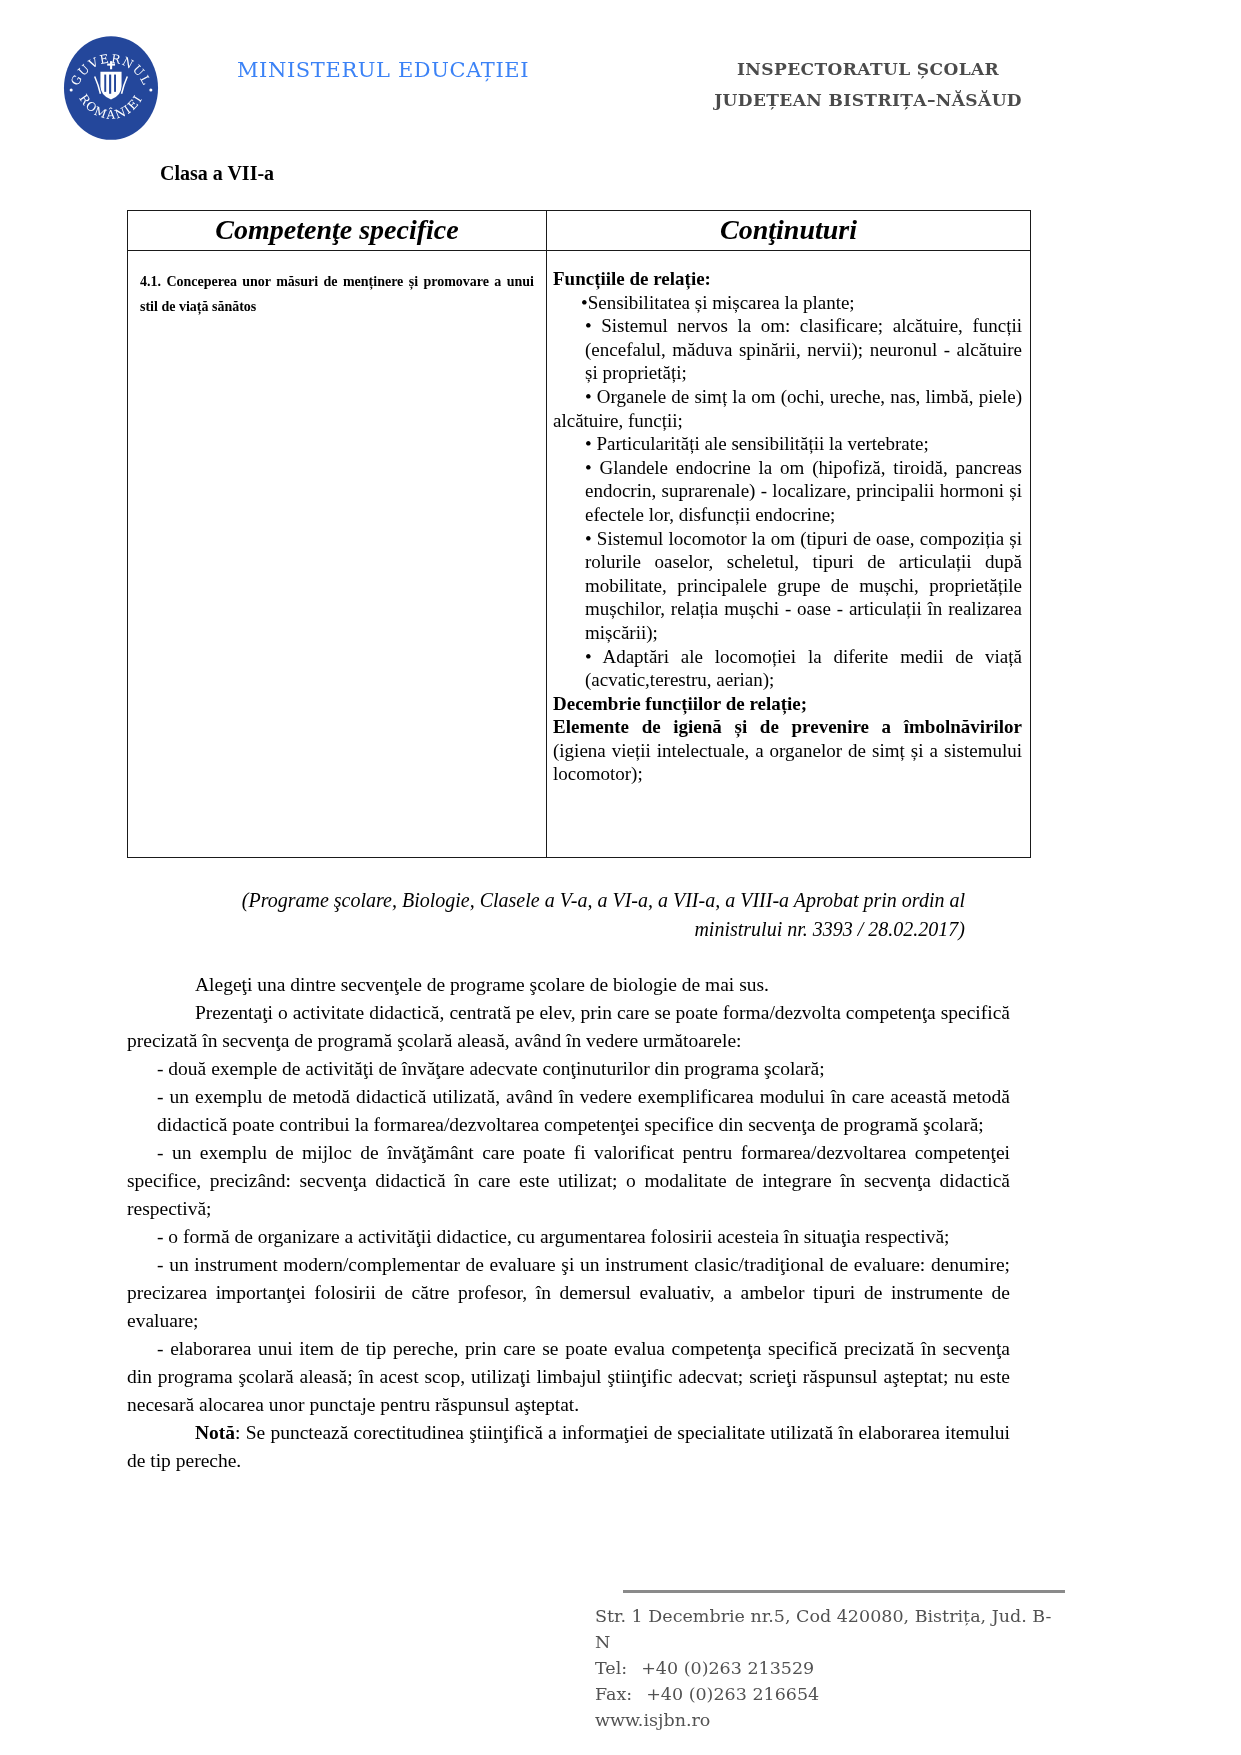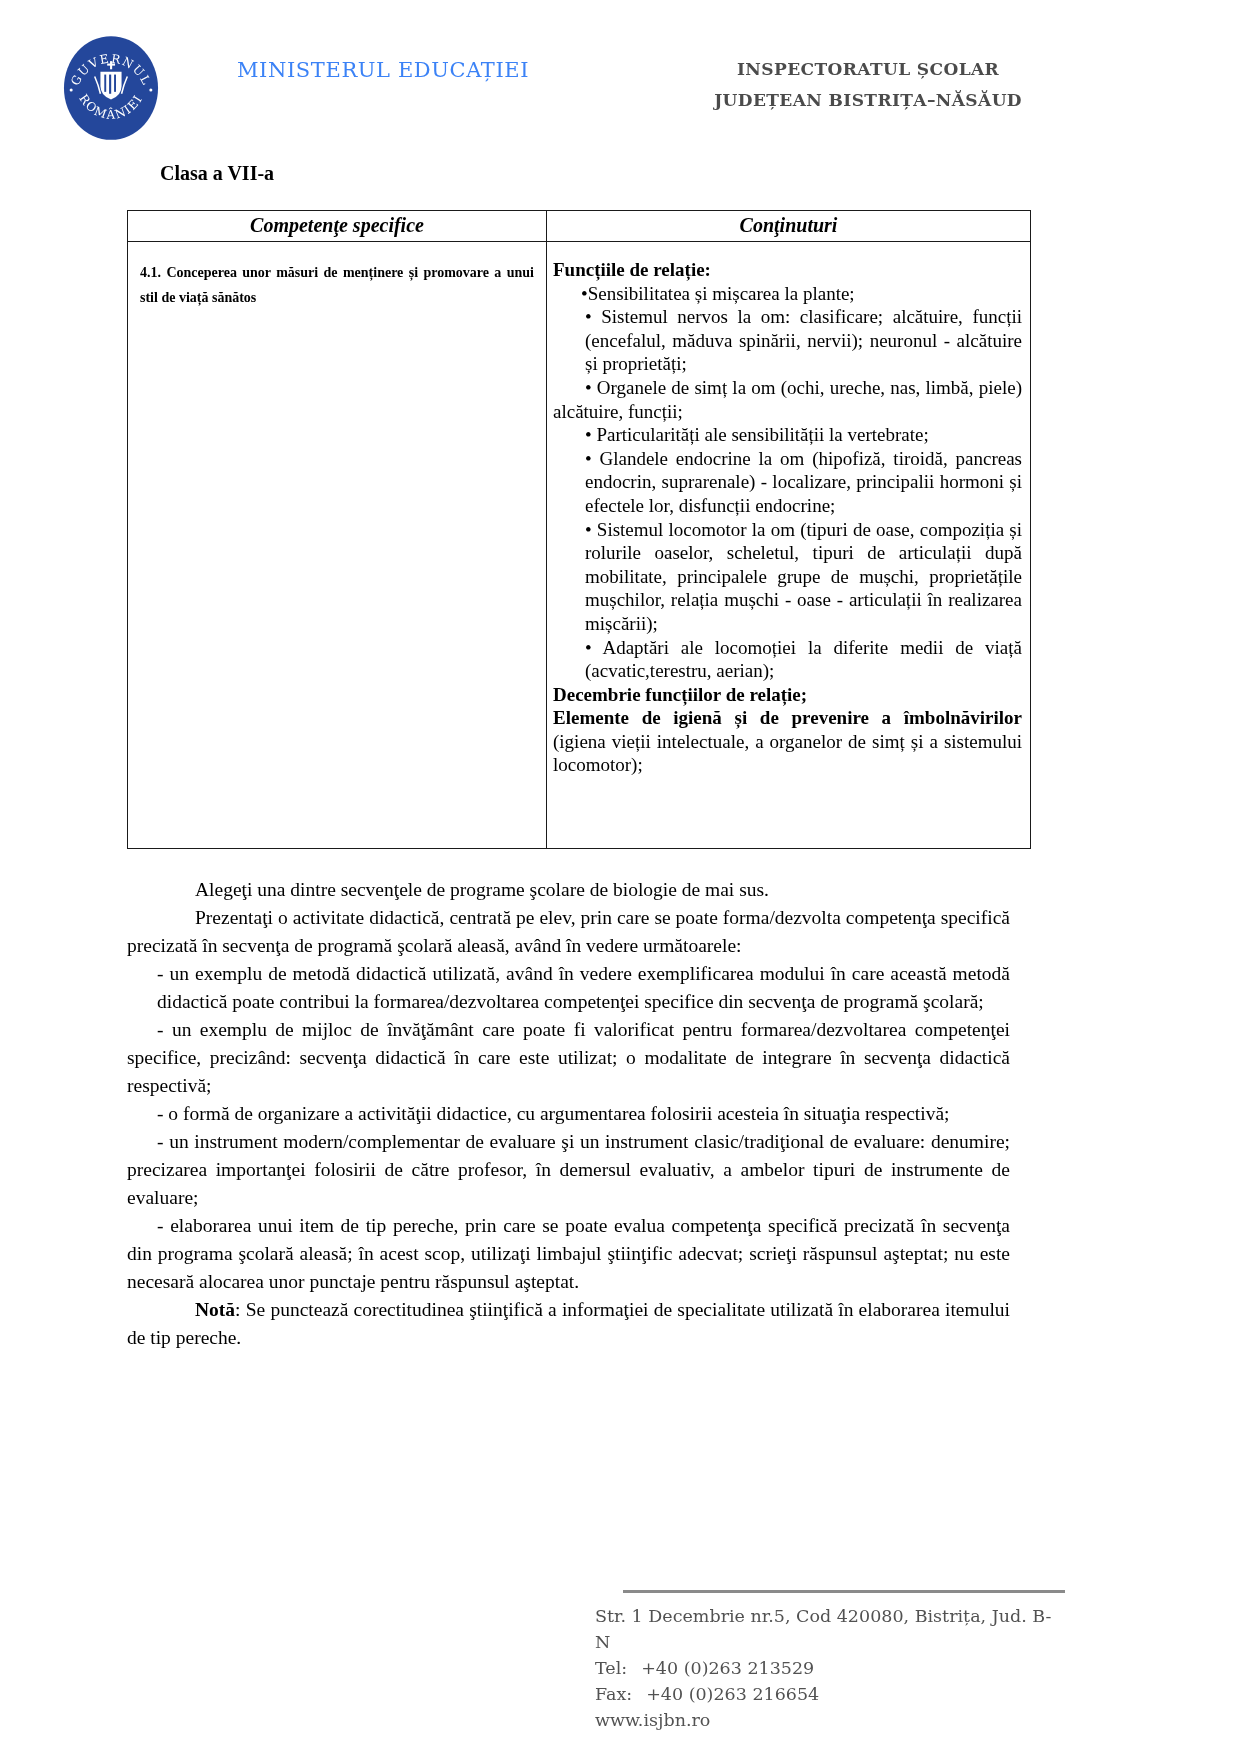--- a/index.html
+++ b/index.html
@@ -21,21 +21,21 @@
     font-family:"DejaVu Serif", serif; font-weight:bold; font-size:17px;
     line-height:31px; color:#4b4b4b; letter-spacing:0.4px;
   }
 
   
   .content { position:absolute; left:127px; top:162px; width:901px; }
   .doc-title { margin:0 0 0 33px; font-size:20px; font-weight:bold; }
 
   table.curr { border-collapse:collapse; width:901px; margin-top:25px; table-layout:fixed; }
   table.curr th, table.curr td { border:1px solid #1a1a1a; }
-  table.curr th { font-style:italic; font-weight:bold; font-size:20px; padding:3px 0 4px 0; text-align:center; }
+  table.curr th { font-style:italic; font-weight:bold; font-size:28px; padding:3px 0 4px 0; text-align:center; }
   .col-comp { width:418px; }
   .col-cont { width:483px; }
   table.curr td { vertical-align:top; height:578px; }
   .cell-comp { padding:18px 12px 10px 12px; font-weight:bold; font-size:14px; line-height:25px; }
   .cell-cont { padding:16px 8px 10px 6px; font-size:19px; line-height:23.6px; }
   .cell-cont p, .cell-comp p { margin:0; }
   .bold-line { font-weight:bold; }
   .b-tight { padding-left:28px; }
   .b-hang  { padding-left:32px; }
   .b-first { text-indent:32px; }
@@ -123,24 +123,29 @@
             <p class="b-hang just">•  Glandele endocrine la om (hipofiză, tiroidă, pancreas endocrin, suprarenale) - localizare,  principalii hormoni și efectele  lor, disfuncții endocrine;</p>
             <p class="b-hang just">•  Sistemul locomotor la om (tipuri de oase, compoziția și rolurile oaselor, scheletul, tipuri de articulații după mobilitate, principalele grupe de mușchi, proprietățile mușchilor, relația mușchi - oase - articulații în realizarea mișcării);</p>
             <p class="b-hang just">•  Adaptări ale locomoției la diferite medii de viață (acvatic,terestru, aerian);</p>
             <p class="bold-line">Decembrie funcțiilor de relație;</p>
             <p class="just"><strong>Elemente de igienă și de prevenire a îmbolnăvirilor</strong><span> (igiena vieții intelectuale, a organelor de simț și a sistemului locomotor);</span></p>
           </td>
         </tr>
       </tbody>
     </table>
 
+    <div class="citation">
+      <div>(Programe şcolare, Biologie, Clasele a V-a, a VI-a, a VII-a, a VIII-a Aprobat prin ordin al</div>
+      <div>ministrului  nr. 3393 / 28.02.2017)</div>
+    </div>
 
     <div class="body-wrap">
       <p class="body-p indent just">Alegeţi una dintre secvenţele de programe şcolare de biologie de mai sus.</p>
       <p class="body-p indent just">Prezentaţi  o activitate didactică, centrată pe elev, prin care se poate forma/dezvolta competenţa specifică precizată în secvenţa de programă şcolară aleasă, având în vedere următoarele:</p>
+      <p class="body-p li-hang just">-  două exemple de activităţi de învăţare adecvate conţinuturilor din programa şcolară;</p>
       <p class="body-p li-hang just">- un exemplu de metodă didactică utilizată, având în vedere exemplificarea modului în care această metodă didactică poate contribui la formarea/dezvoltarea competenţei specifice din secvenţa de programă şcolară;</p>
       <p class="body-p li-flat just">- un exemplu de mijloc de învăţământ care poate fi valorificat pentru formarea/dezvoltarea competenţei specifice, precizând: secvenţa didactică în care este utilizat; o modalitate de integrare în secvenţa didactică respectivă;</p>
       <p class="body-p li-hang just">- o formă de organizare a activităţii didactice, cu argumentarea folosirii acesteia în situaţia respectivă;</p>
       <p class="body-p li-flat just">- un instrument modern/complementar de evaluare şi un instrument clasic/tradiţional de evaluare: denumire; precizarea importanţei folosirii de către profesor, în demersul evaluativ, a ambelor tipuri de instrumente de evaluare;</p>
       <p class="body-p li-flat just">- elaborarea unui item de tip pereche, prin care se poate evalua competenţa specifică precizată în secvenţa din programa şcolară aleasă; în acest scop, utilizaţi limbajul ştiinţific adecvat; scrieţi răspunsul aşteptat; nu este necesară alocarea unor punctaje pentru răspunsul aşteptat.</p>
       <p class="body-p indent just"><strong>Notă</strong><span>: Se punctează corectitudinea ştiinţifică a informaţiei de specialitate utilizată în elaborarea itemului de tip pereche.</span></p>
     </div>
   </div>
 
   <div class="footer">

